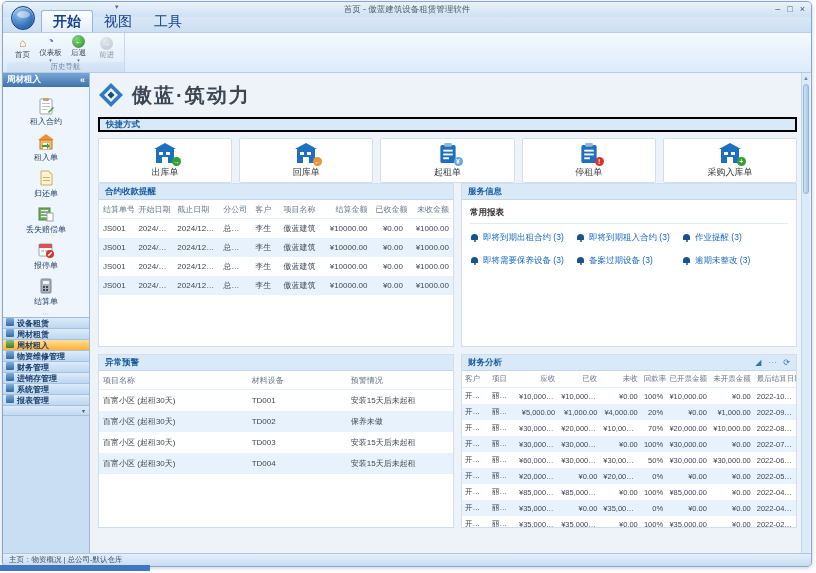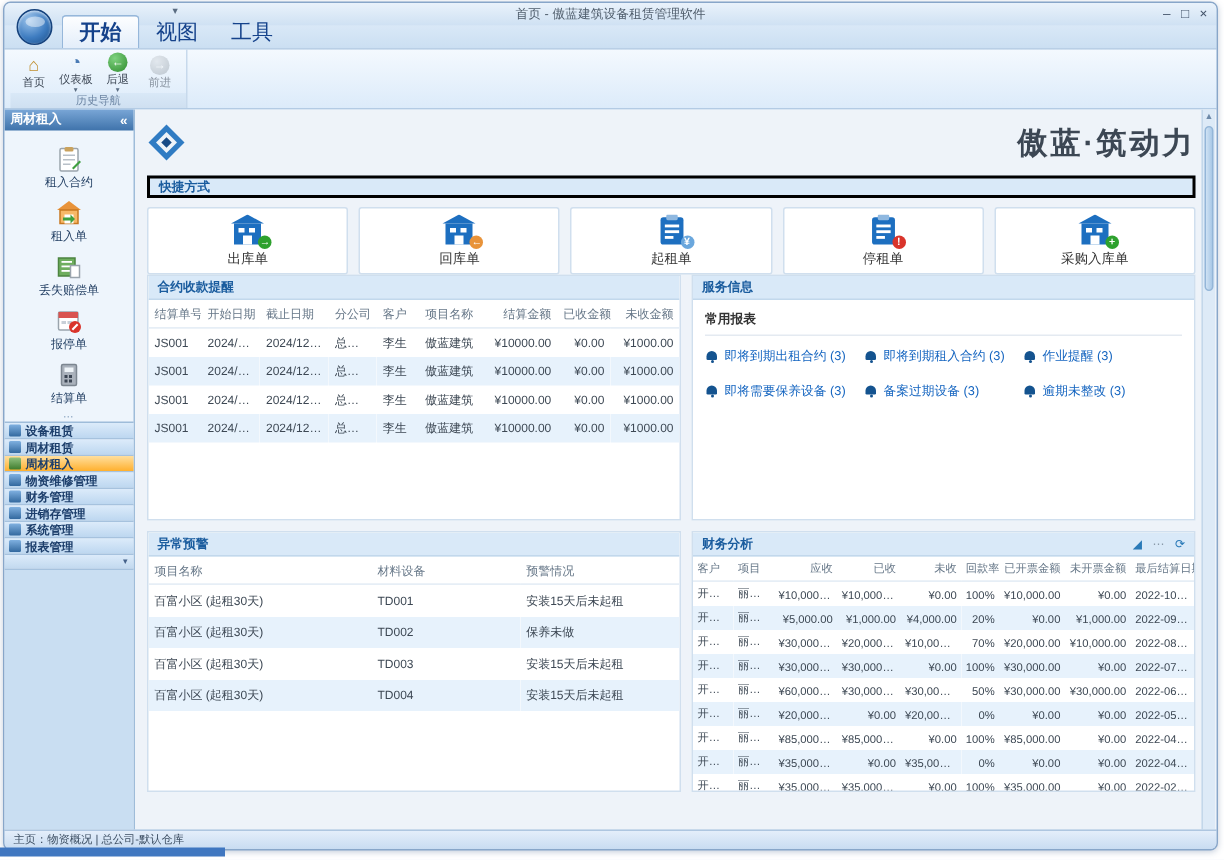--- a/index.html
+++ b/index.html
@@ -61,41 +61,41 @@
     font-size:8.5px; font-weight:bold; display:flex; align-items:center;
     justify-content:space-between; padding:0 4px; }
   .lp-header .collapse { font-size:9px; cursor:default; }
   .icon-list { padding-top:7px; display:flex; flex-direction:column; align-items:center; }
   .il-item { width:76px; height:36px; display:flex; flex-direction:column;
     align-items:center; justify-content:center; gap:1px; cursor:default; border-radius:3px; }
   .il-item .lbl { font-size:8px; color:#1d3a5f; white-space:nowrap; }
   .splitter { height:7px; display:flex; align-items:center; justify-content:center;
     color:#8fa8c2; font-size:7px; letter-spacing:1px; }
   .nav-groups { border-top:1px solid #9ebcd9; }
-  .nav-group { height:11px; display:flex; align-items:center; gap:3px; padding:0 3px;
+  .nav-group { height:11px; display:flex; gap:3px; padding:0 3px;
     background:linear-gradient(#dcebfa,#bdd7f0); border-bottom:1px solid #a6c2de;
     font-size:8px; font-weight:bold; color:#1c3e6b; cursor:default; white-space:nowrap; }
   .nav-group.selected { background:linear-gradient(#ffdf9e,#ffbузе); background:linear-gradient(#ffdf9e,#ffb02e); }
   .nav-group .gicon { width:8px; height:8px; border-radius:1px; flex:none;
     background:linear-gradient(#7fb0e0,#33699f); }
   .nav-group.selected .gicon { background:linear-gradient(#8fc07f,#3f7d2e); }
   .nav-strip { height:10px; background:linear-gradient(#dcebfa,#c2d9ef);
     border-bottom:1px solid #a6c2de; display:flex; align-items:center;
     justify-content:flex-end; padding-right:4px; font-size:6px; color:#44618a; }
   .lp-fill { flex:1; background:#c9def2; }
 
   
   .main { flex:1; background:#eef3f9; position:relative; padding:0 14px 0 8px; overflow:hidden; }
   .vscroll { position:absolute; right:1px; top:0; bottom:0; width:9px; background:#ddeaf7;
     border-left:1px solid #c3d7ea; }
   .vscroll .arr { display:block; text-align:center; font-size:6px; color:#6d89a8; height:10px; line-height:10px; }
   .vscroll .thumb { position:absolute; top:11px; left:1px; width:6px; height:110px;
     background:linear-gradient(90deg,#cfe2f4,#a9c8e6); border:1px solid #94b6d8; border-radius:3px; }
 
-  .brand-row { height:44px; display:flex; align-items:center; justify-content:space-between; gap:8px; }
+  .brand-row { height:44px; display:flex; align-items:center; justify-content:flex-start; gap:8px; }
   .brand-name { font-size:20px; font-weight:bold; color:#3c4754; letter-spacing:2px; }
 
   .section-hdr { height:15px; background:#d9e9f8; border:2px solid #000000;
     display:flex; align-items:center; padding:0 6px; font-size:8.5px; font-weight:bold;
     color:#1a5c9e; }
   .cards { margin-top:6px; display:flex; gap:7px; }
   .card { flex:1; height:45px; background:#fff; border:1px solid #d0dfee; border-radius:2px;
     display:flex; flex-direction:column; align-items:center; justify-content:center;
     gap:2px; cursor:pointer; position:relative; }
   .card .lbl { font-size:9px; color:#333; }
@@ -237,20 +237,31 @@
         <div class="il-item">
           <span>
             <svg width="18" height="18" viewBox="0 0 18 18">
                 <polygon points="9,1 17,7 1,7" fill="#e8933a"></polygon>
                 <rect x="3" y="7" width="12" height="9" fill="#f6b868" stroke="#c87820"></rect>
                 <rect x="6" y="10" width="6" height="6" fill="#fff"></rect>
                 <path d="M5 12 h5 v-2 l3 3 -3 3 v-2 h-5 Z" fill="#3fa03f"></path>
               </svg>
           </span>
           <span class="lbl">租入单</span>
+        </div>
+        <div class="il-item">
+          <span>
+            <svg width="18" height="18" viewBox="0 0 18 18">
+                <path d="M4 2 h8 l3 3 v11 h-11 Z" fill="#fdf3cf" stroke="#c9b25e"></path>
+                <path d="M12 2 v3 h3 Z" fill="#e8d48a"></path>
+                <rect x="6" y="8" width="7" height="1" fill="#c9b25e"></rect>
+                <rect x="6" y="11" width="7" height="1" fill="#c9b25e"></rect>
+              </svg>
+          </span>
+          <span class="lbl">归还单</span>
         </div>
         <div class="il-item">
           <span>
             <svg width="18" height="18" viewBox="0 0 18 18">
                 <rect x="2" y="3" width="11" height="12" fill="#6fae5e" stroke="#4c8440"></rect>
                 <rect x="4" y="5" width="7" height="1.2" fill="#fff"></rect>
                 <rect x="4" y="8" width="7" height="1.2" fill="#fff"></rect>
                 <rect x="4" y="11" width="7" height="1.2" fill="#fff"></rect>
                 <rect x="10" y="8" width="6" height="8" fill="#fff" stroke="#9aa4ad"></rect>
               </svg>

